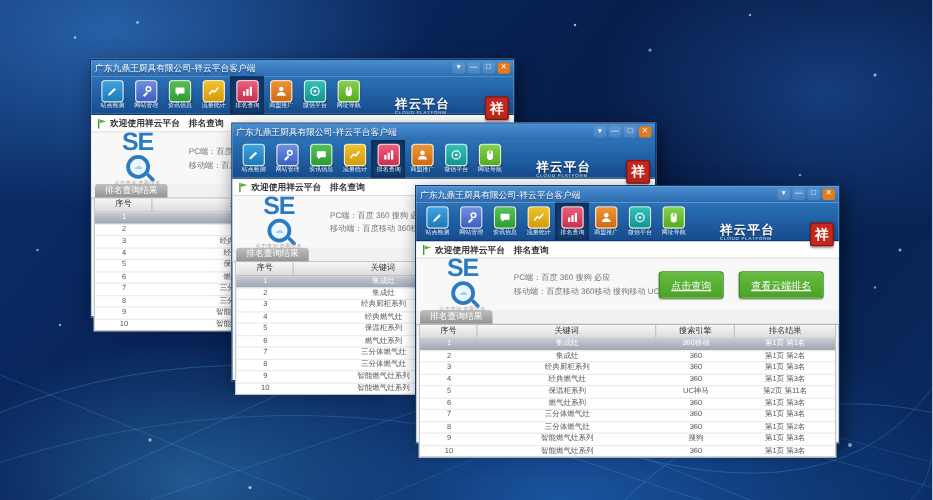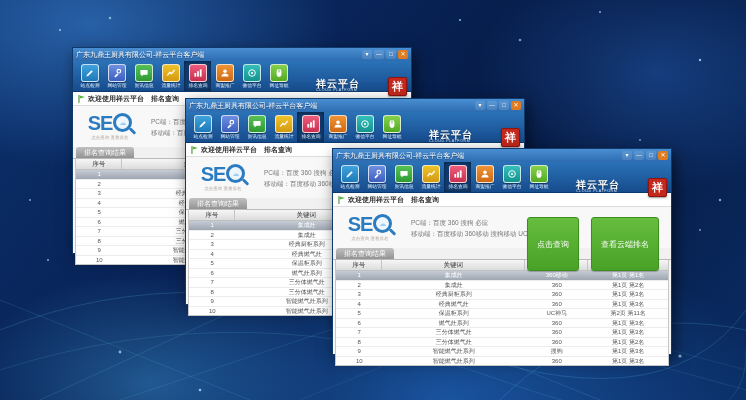--- a/index.html
+++ b/index.html
@@ -42,32 +42,32 @@
     box-shadow:0 1px 2px rgba(0,0,0,.4);}
   
   .welcome{height:13px;background:#fff;border-bottom:1px solid #ddd;display:flex;align-items:center;
     gap:3px;padding:0 5px;color:#333;}
   .welcome .w1{font-weight:bold;font-size:7px;}
   .welcome .w2{font-weight:bold;font-size:7px;margin-left:4px;}
   .flag{width:7px;height:8px;flex:0 0 auto;}
   
   .content{height:41px;display:flex;align-items:center;padding:0 4px;position:relative;background:#f8f8f8;}
   .seo{display:flex;flex-direction:column;align-items:center;width:66px;}
-  .seo-row{display:flex;align-items:flex-start;}
+  .seo-row{display:flex;align-items:center;flex-direction:column;}
   .seo-se{font-size:20px;font-weight:bold;color:#2b7bc0;letter-spacing:-1px;line-height:20px;}
   .lens{width:13px;height:13px;border:3px solid #2b7bc0;border-radius:50%;position:relative;margin-left:1px;
     display:flex;align-items:center;justify-content:center;color:#9ecff0;font-size:7px;background:#eef6fd;}
   .lens:after{content:"";position:absolute;width:3px;height:8px;background:#2b7bc0;border-radius:2px;
     right:-5px;bottom:-6px;transform:rotate(-45deg);}
   .seo-tag{font-size:6px;transform:scale(.75);color:#b2a9a4;white-space:nowrap;line-height:6px;margin-top:1px;}
   .engines{margin-left:8px;color:#777;line-height:11px;font-size:6.5px;white-space:nowrap;}
   .btns{position:absolute;right:12px;top:10px;display:flex;gap:12px;}
-  .gbtn{height:20px;padding:16px 9px;background:linear-gradient(#66bd3e,#49a227);border:1px solid #3c8f1e;
+  .gbtn{height:20px;padding:0 9px;background:linear-gradient(#66bd3e,#49a227);border:1px solid #3c8f1e;
     border-radius:3px;color:#fff;font-size:8px;display:flex;align-items:center;cursor:default;
-    box-shadow:0 1px 1px rgba(0,0,0,.25);white-space:nowrap;}
+    box-shadow:0 1px 1px rgba(0,0,0,.25);white-space:nowrap;text-decoration:underline;}
   
   .tabstrip{height:11px;padding-left:3px;border-bottom:1px solid #b9b9b9;display:flex;align-items:flex-end;background:#f1f1f1;}
   .tab{background:linear-gradient(#c0c0c0,#939393);color:#fff;font-size:7px;line-height:11px;height:11px;
     padding:0 8px;border-radius:3px 3px 0 0;white-space:nowrap;}
   
   .table{margin:0 2px;background:#fff;border:1px solid #c6c6c6;border-top:none;}
   .trow{display:grid;grid-template-columns:14% 43% 19% 24%;}
   .thead{height:10px;background:linear-gradient(#f6f6f6,#dcdcdc);border-bottom:1px solid #c0c0c0;}
   .thead .cell{font-size:6.5px;line-height:10px;color:#333;border-right:1px solid #c4c4c4;text-align:center;
     overflow:hidden;white-space:nowrap;}

